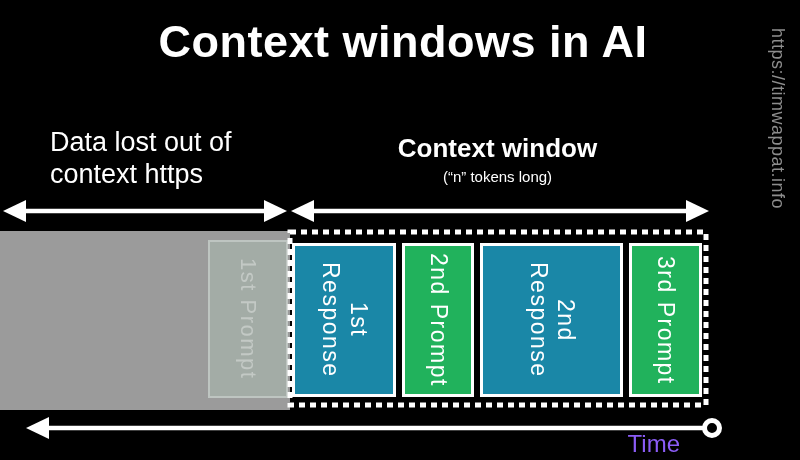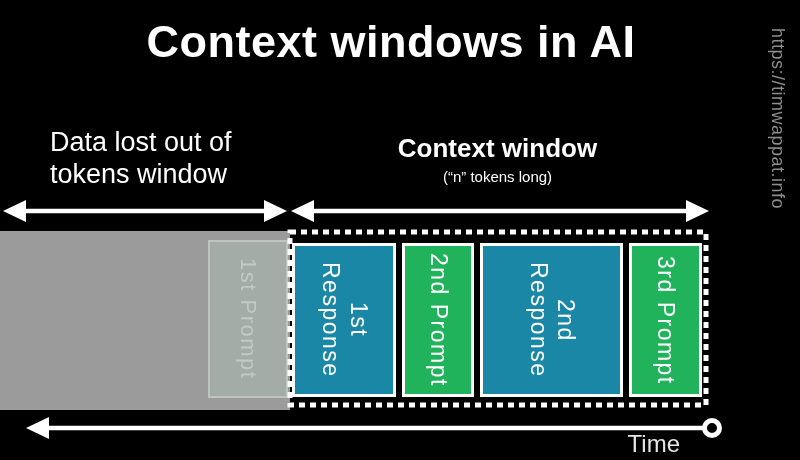--- a/index.html
+++ b/index.html
@@ -6,21 +6,21 @@
   body {
     width: 800px; height: 460px;
     background: #000000;
     position: relative;
     overflow: hidden;
     font-family: "Liberation Sans", sans-serif;
   }
   .abs { position: absolute; }
 
   .title {
-    left: 0; top: 16px; width: 782px;
+    left: 12px; top: 16px; width: 782px;
     text-align: center;
     color: #ffffff;
     font-size: 45px;
     font-weight: bold;
     letter-spacing: 0.5px;
   }
 
   .watermark {
     left: 767px; top: 28px;
     writing-mode: vertical-rl;
@@ -84,33 +84,33 @@
     white-space: pre;
     letter-spacing: 1.5px;
     line-height: 1.2;
   }
 
   .overlay-svg { left: 0; top: 0; pointer-events: none; }
 
   .time-label {
     left: 556px; top: 430px; width: 124px;
     text-align: right;
-    color: #e5e5e5;
+    color: #8b5cf6;
     font-size: 24px;
   }
 </style>
 </head>
 <body style="background-color: rgb(0, 0, 0);">
 
 <div class="abs title">Context windows in AI</div>
 
 <div class="abs watermark">https://timwappat.info</div>
 
 <div class="abs lost-label">Data lost out of
-tokens window</div>
+context https</div>
 
 <div class="abs cw-header">
   <div class="cw-title">Context window</div>
   <div class="cw-sub">(“n” tokens long)</div>
 </div>
 
 <div class="abs gray-region" style="background-color: rgb(155, 155, 155);"></div>
 
 <div class="abs box faded-box" style="background-color: rgb(163, 172, 166);">
   <span class="vtext">1st Prompt</span>

